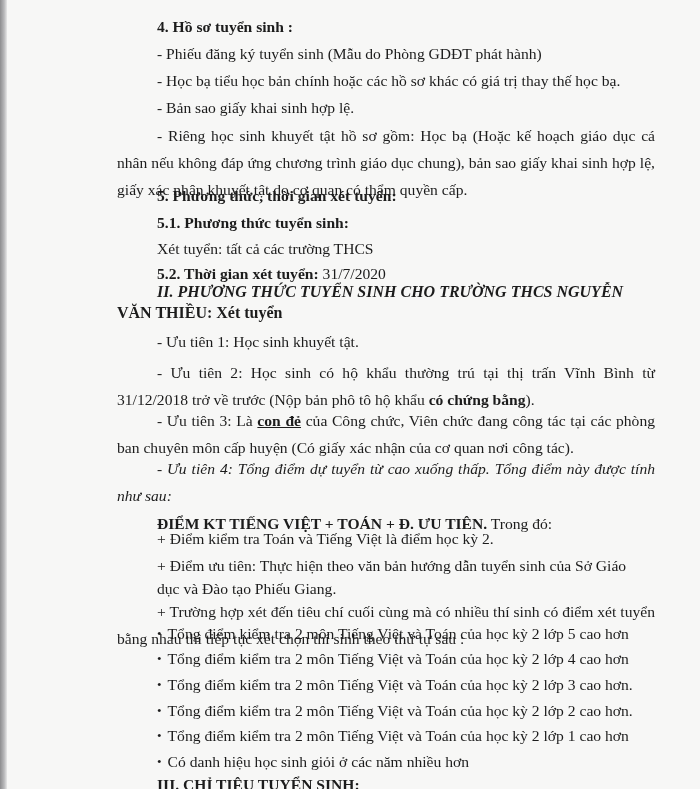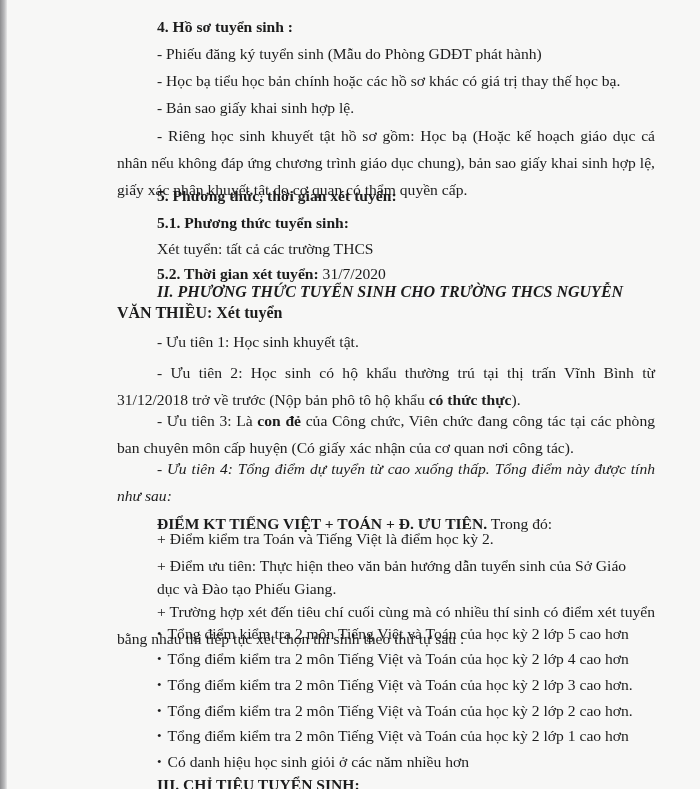--- a/index.html
+++ b/index.html
@@ -14,21 +14,21 @@
     position: absolute; left: 0; top: 0; width: 7px; height: 789px;
     background: linear-gradient(to right, #8d8d8f, #b9b9bb 60%, #e8e8e8);
   }
   .page {
     position: absolute; left: 117px; top: 0; width: 540px;
     font-size: 15.6px;
   }
   .line { position: absolute; left: 0; white-space: nowrap; }
   .ind { left: 40px; }
   .b { font-weight: bold; }
-  .u { font-weight: bold; }
+  .u { text-decoration: underline; font-weight: bold; }
   .just { white-space: normal; text-align: justify; text-align-last: left; width: 538px; line-height: 27px; }
   .justind { text-indent: 40px; }
   .bullet::before { content: "\2022"; margin-right: 6px; font-size: 13px; position: relative; top: -1px; }
   .bigb { font-size: 16px; }
 </style>
 </head>
 <body>
 
 <div class="edge"></div>
 
@@ -45,21 +45,21 @@
   <div class="line ind" style="top:240px;">Xét tuyển: tất cả các trường THCS</div>
   <div class="line ind" style="top:265px;">
     <span class="b">5.2. Thời gian xét tuyển:</span><span> 31/7/2020</span>
   </div>
 
   <div class="line ind b bigb" style="top:283px;font-style:italic;">II. PHƯƠNG THỨC TUYỂN SINH CHO TRƯỜNG THCS NGUYỄN</div>
   <div class="line b bigb" style="top:304px;">VĂN THIỀU: Xét tuyển</div>
 
   <div class="line ind" style="top:333px;">- Ưu tiên 1: Học sinh khuyết tật.</div>
 
-  <div class="line just justind" style="top:359px;"><span>- Ưu tiên 2: Học sinh có hộ khẩu thường trú tại thị trấn Vĩnh Bình từ 31/12/2018 trở về trước (Nộp bản phô tô hộ khẩu </span><span class="b">có thức thực</span><span>).</span></div>
+  <div class="line just justind" style="top:359px;"><span>- Ưu tiên 2: Học sinh có hộ khẩu thường trú tại thị trấn Vĩnh Bình từ 31/12/2018 trở về trước (Nộp bản phô tô hộ khẩu </span><span class="b">có chứng bằng</span><span>).</span></div>
 
   <div class="line just justind" style="top:407px;"><span>- Ưu tiên 3: Là </span><span class="u">con đẻ</span><span> của Công chức, Viên chức đang công tác tại các phòng ban chuyên môn cấp huyện (Có giấy xác nhận của cơ quan nơi công tác).</span></div>
 
   <div class="line just justind" style="top:455px;font-style:italic;">- Ưu tiên 4: Tổng điểm dự tuyển từ cao xuống thấp. Tổng điểm này được tính như sau:</div>
 
   <div class="line ind" style="top:503px;margin-top:12px;"><span class="b">ĐIỂM KT TIẾNG VIỆT + TOÁN  + Đ. ƯU TIÊN.</span><span> Trong đó:</span></div>
 
   <div class="line ind" style="top:530px;">+ Điểm kiểm tra Toán và Tiếng Việt là điểm học kỳ 2.</div>
   <div class="line ind" style="top:557px;">+ Điểm ưu tiên: Thực hiện theo văn bản hướng dẫn tuyển sinh của Sở Giáo</div>
   <div class="line ind" style="top:580px;">dục và Đào tạo Phiếu Giang.</div>

